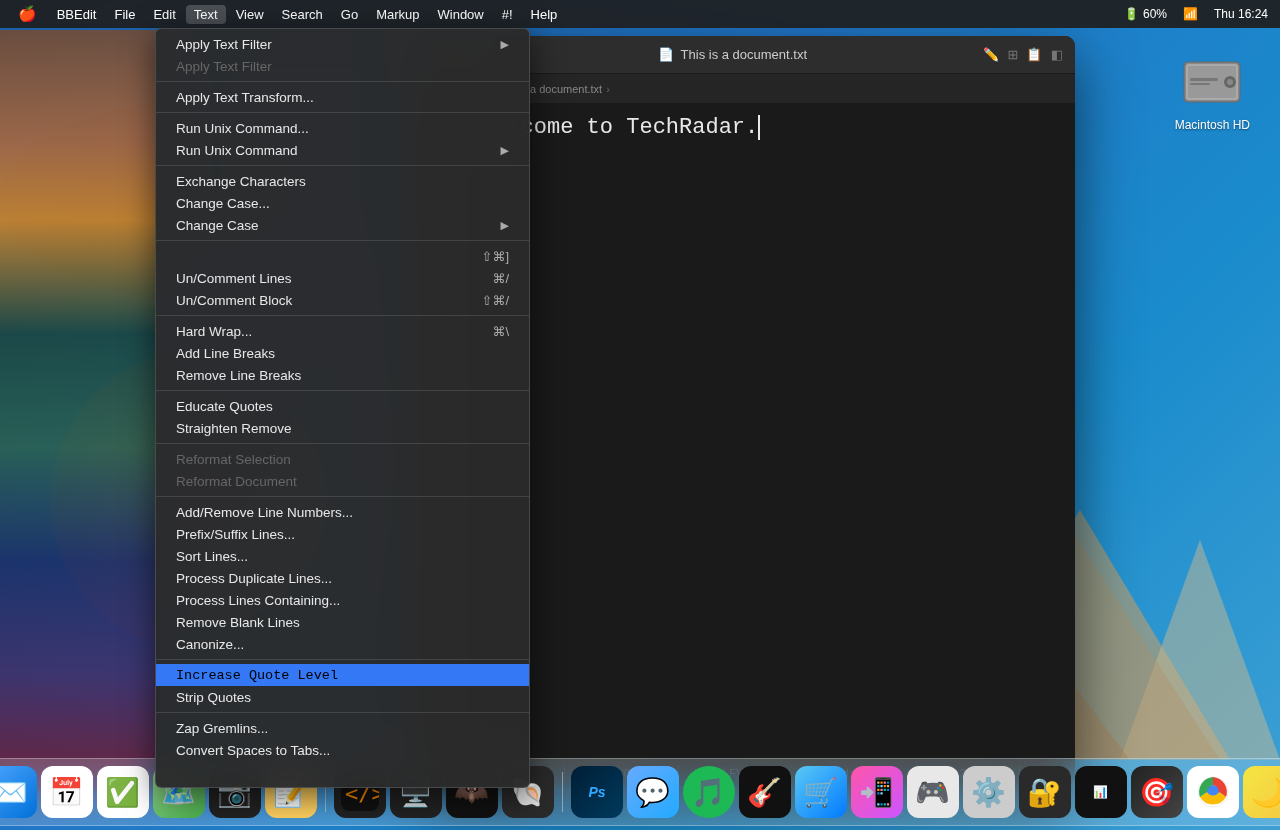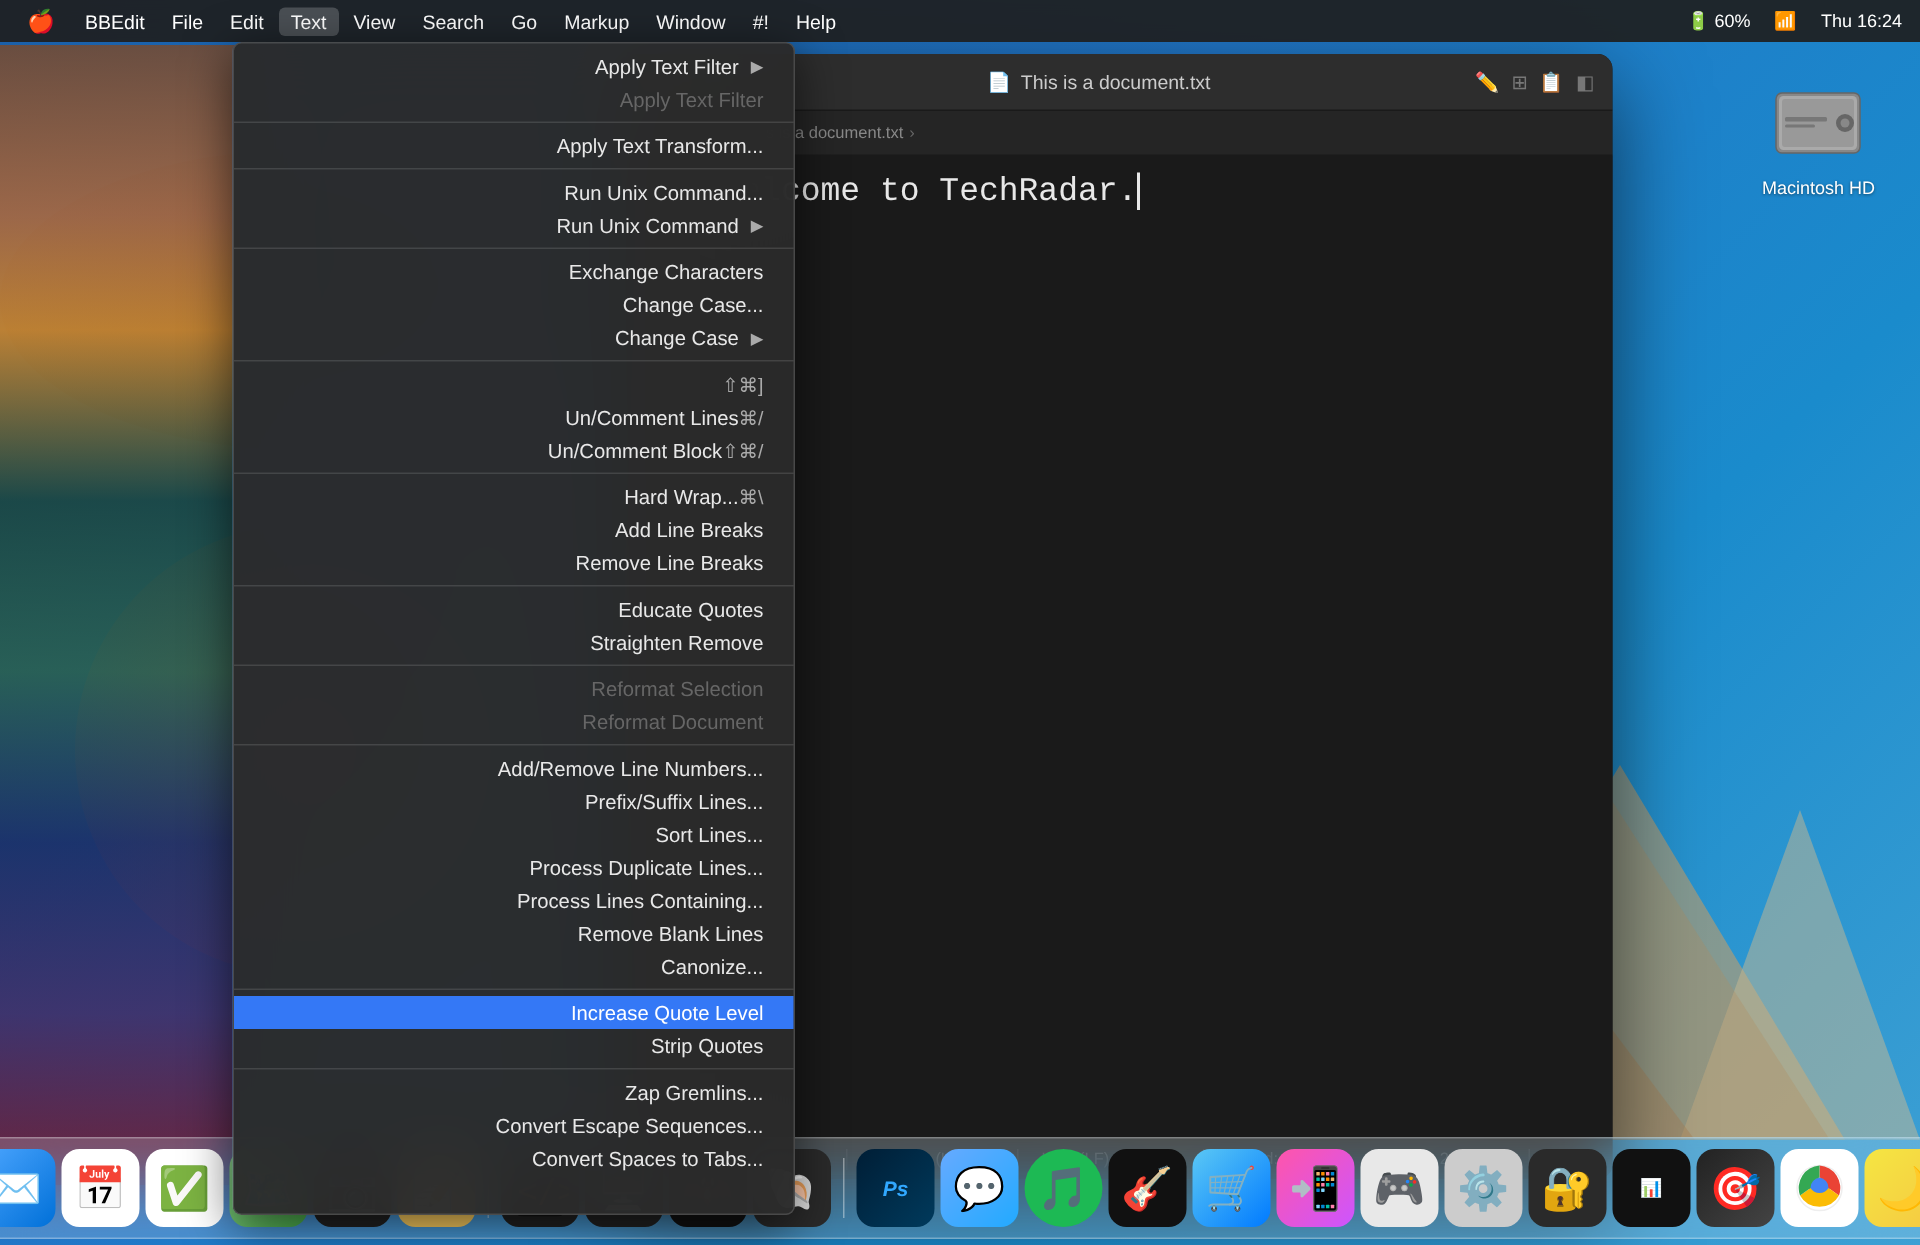--- a/index.html
+++ b/index.html
@@ -243,28 +243,28 @@
     .menu-item {
       display: flex;
       align-items: center;
       padding: 3px 20px 3px 20px;
       cursor: default;
       min-height: 22px;
       position: relative;
     }
     .menu-item:hover, .menu-item.highlighted {
       background: #3478f6;
-      color: #ffffff;
+      color: #000000;
+      font-family: Liberation Mono, monospace;
     }
     .menu-item.disabled {
       color: #666;
     }
     .menu-item-label {
       flex: 1;
-      text-align: right;
     }
     .menu-item-shortcut {
       color: #aaa;
       font-size: 12px;
       margin-left: auto;
       display: flex;
       align-items: center;
       gap: 1px;
     }
     .menu-item-arrow {
@@ -482,23 +482,20 @@
 
   <div class="menu-item">
     <span class="menu-item-label">Strip Quotes</span>
   </div>
   <div class="menu-separator"></div>
 
   <div class="menu-item">
     <span class="menu-item-label">Zap Gremlins...</span>
   </div>
 
-  <div class="menu-item">
-    <span class="menu-item-label">Convert Escape Sequences...</span>
-  </div>
 
   <div class="menu-item">
     <span class="menu-item-label">Convert Spaces to Tabs...</span>
   </div>
 
   <div class="menu-item">
     
   </div>
 
 </div>

